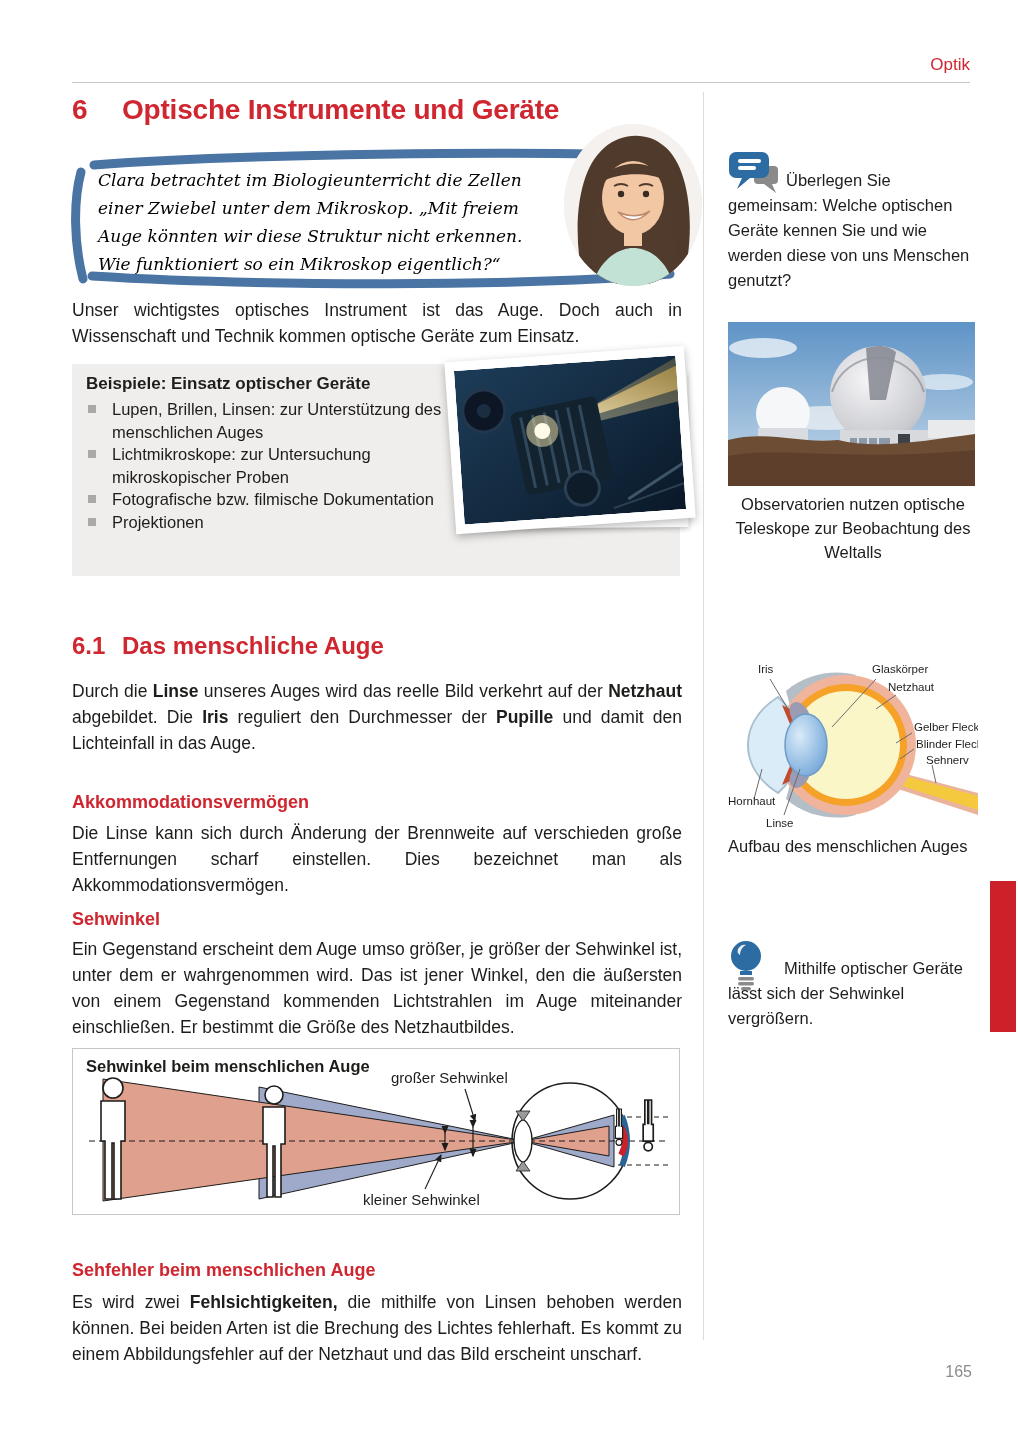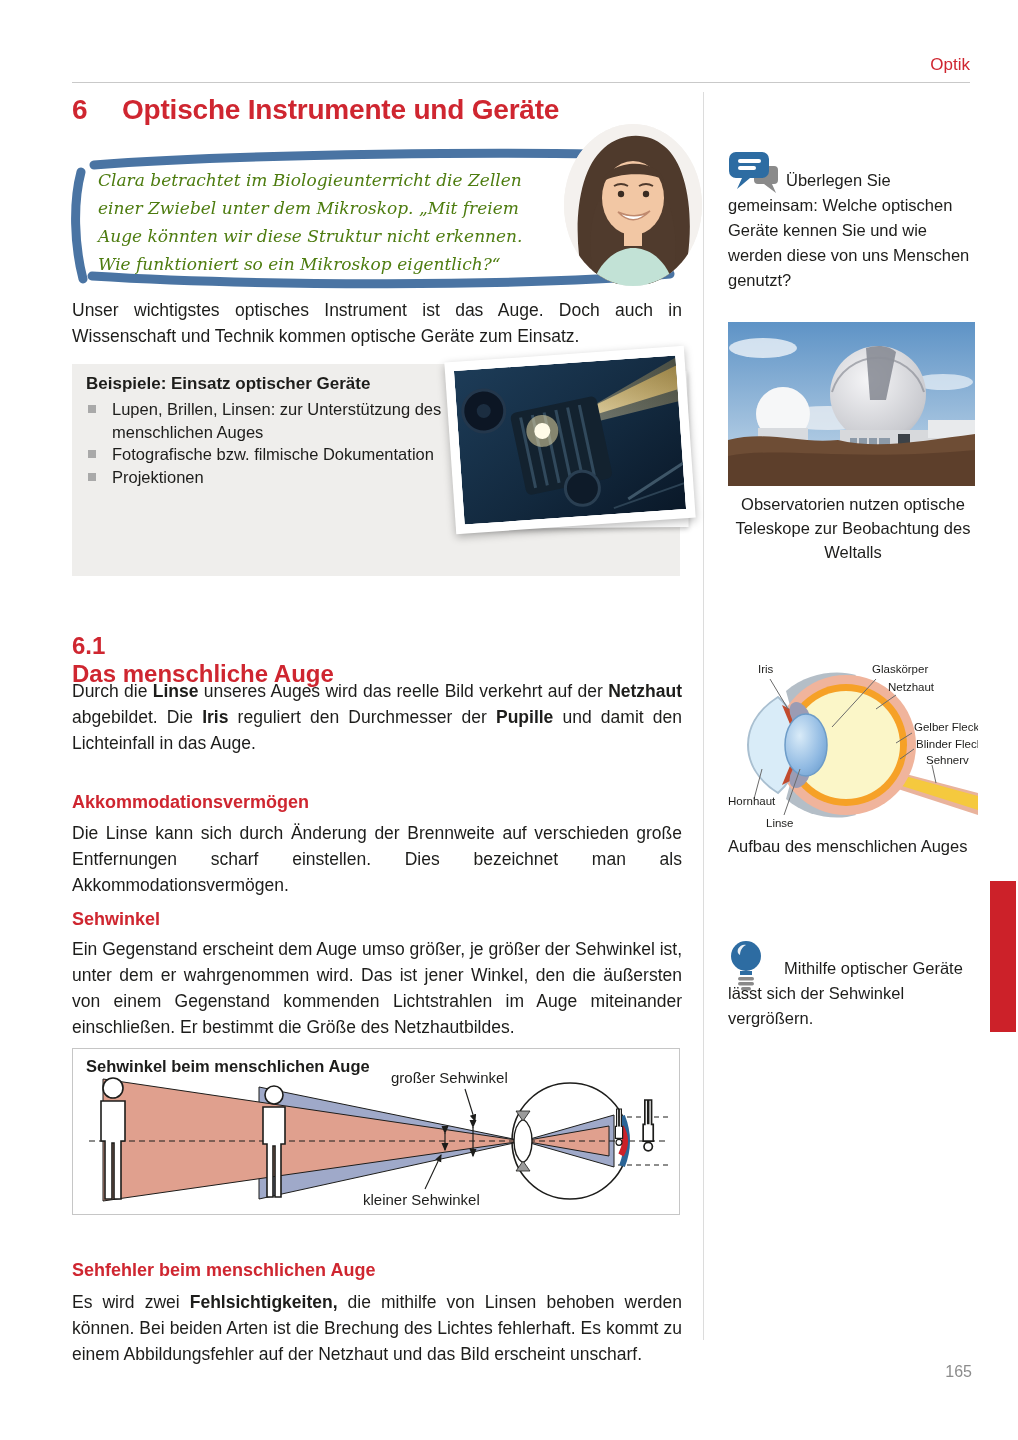--- a/index.html
+++ b/index.html
@@ -9,21 +9,21 @@
 
   .page-tag { position:absolute; top:55px; right:48px; font-size:17px; color:#cf2630; }
   .top-rule { position:absolute; left:72px; top:82px; width:898px; height:1px; background:#c9c9c9; }
   .v-rule { position:absolute; left:703px; top:92px; width:1px; height:1248px; background:#dcdcdc; }
 
   .chapter-head { position:absolute; left:72px; top:94px; display:flex; color:#cf2630; font-weight:bold; font-size:28px; letter-spacing:-0.2px; }
   .chapter-head .num { width:50px; }
 
   .quote-wrap { position:absolute; left:64px; top:140px; width:640px; height:152px; }
   .quote-frame { position:absolute; left:0; top:0; width:100%; height:100%; }
-  .quote-text { position:absolute; left:34px; top:26px; width:462px; font-family:"DejaVu Serif", serif; font-style:italic; font-size:17px; line-height:28px; color:#4d7c0f; }
+  .quote-text { position:absolute; left:34px; top:26px; width:462px; font-family:"DejaVu Serif", serif; font-style:italic; font-size:17px; line-height:28px; color:#000000; }
 
   .portrait { position:absolute; left:564px; top:124px; width:138px; height:162px; border-radius:50%; overflow:hidden; background:#f4f1ee; }
 
   .intro-par { position:absolute; left:72px; top:297px; width:610px; font-size:17.5px; line-height:26px; text-align:justify; }
 
   .examples-box { position:absolute; left:72px; top:364px; width:608px; height:212px; background:#efeeec; padding:10px 14px; }
   .examples-box h3 { font-size:17px; font-weight:bold; margin-bottom:4px; }
   .examples-box ul { list-style:none; width:372px; }
   .examples-box li { position:relative; padding-left:26px; font-size:16.5px; line-height:22.5px; }
   .examples-box li .sq { position:absolute; left:2px; top:7px; width:8px; height:8px; background:#a9a9a9; }
@@ -44,21 +44,21 @@
   .note-tip p { text-indent:56px; }
   .icon-bulb { position:absolute; left:728px; top:940px; width:36px; height:52px; }
 
   .eye-figure { position:absolute; left:726px; top:653px; width:252px; height:180px; }
   .eye-caption { position:absolute; left:728px; top:834px; width:252px; font-size:16.5px; line-height:24px; }
 
   .red-bar { position:absolute; left:990px; top:881px; width:26px; height:151px; background:#cc2129; }
 
   .sec-head { position:absolute; left:72px; color:#cf2630; font-weight:bold; display:flex; font-size:24px; }
   .sec-head .num { width:50px; }
-  .sec-61 { top:632px;flex-direction:column; }
+  .sec-61 { top:632px; }
 
   .body-par { position:absolute; left:72px; width:610px; font-size:17.5px; line-height:26px; text-align:justify; }
   .par-eye { top:678px; }
   .par-akk { top:820px; }
   .par-seh { top:936px; }
   .par-fehler { top:1289px; }
   .b { font-weight:bold; }
 
   .sub-head { position:absolute; left:72px; color:#cf2630; font-weight:bold; font-size:18px; }
   .sub-akk { top:792px; }
@@ -120,21 +120,21 @@
   <div class="side-note note-discussion">
     <p>Überlegen Sie gemeinsam: Welche optischen Geräte kennen Sie und wie werden diese von uns Menschen genutzt?</p>
   </div>
 
   <p class="intro-par">Unser wichtigstes optisches Instrument ist das Auge. Doch auch in Wissenschaft und Technik kommen optische Geräte zum Einsatz.</p>
 
   <div class="examples-box">
     <h3>Beispiele: Einsatz optischer Geräte</h3>
     <ul>
       <li><span class="sq"></span><span>Lupen, Brillen, Linsen: zur Unterstützung des menschlichen Auges</span></li>
-      <li><span class="sq"></span></li>
+      <li><span class="sq"></span><span>Lichtmikroskope: zur Untersuchung mikroskopischer Proben</span></li>
       <li><span class="sq"></span><span>Fotografische bzw. filmische Dokumentation</span></li>
       <li><span class="sq"></span><span>Projektionen</span></li>
     </ul>
   </div>
 
   <div class="photo-card card-back"></div>
   <div class="photo-card card-front">
     <div class="inner">
       <svg viewBox="0 0 222 154" width="100%" height="100%" preserveAspectRatio="none">
         <defs>

